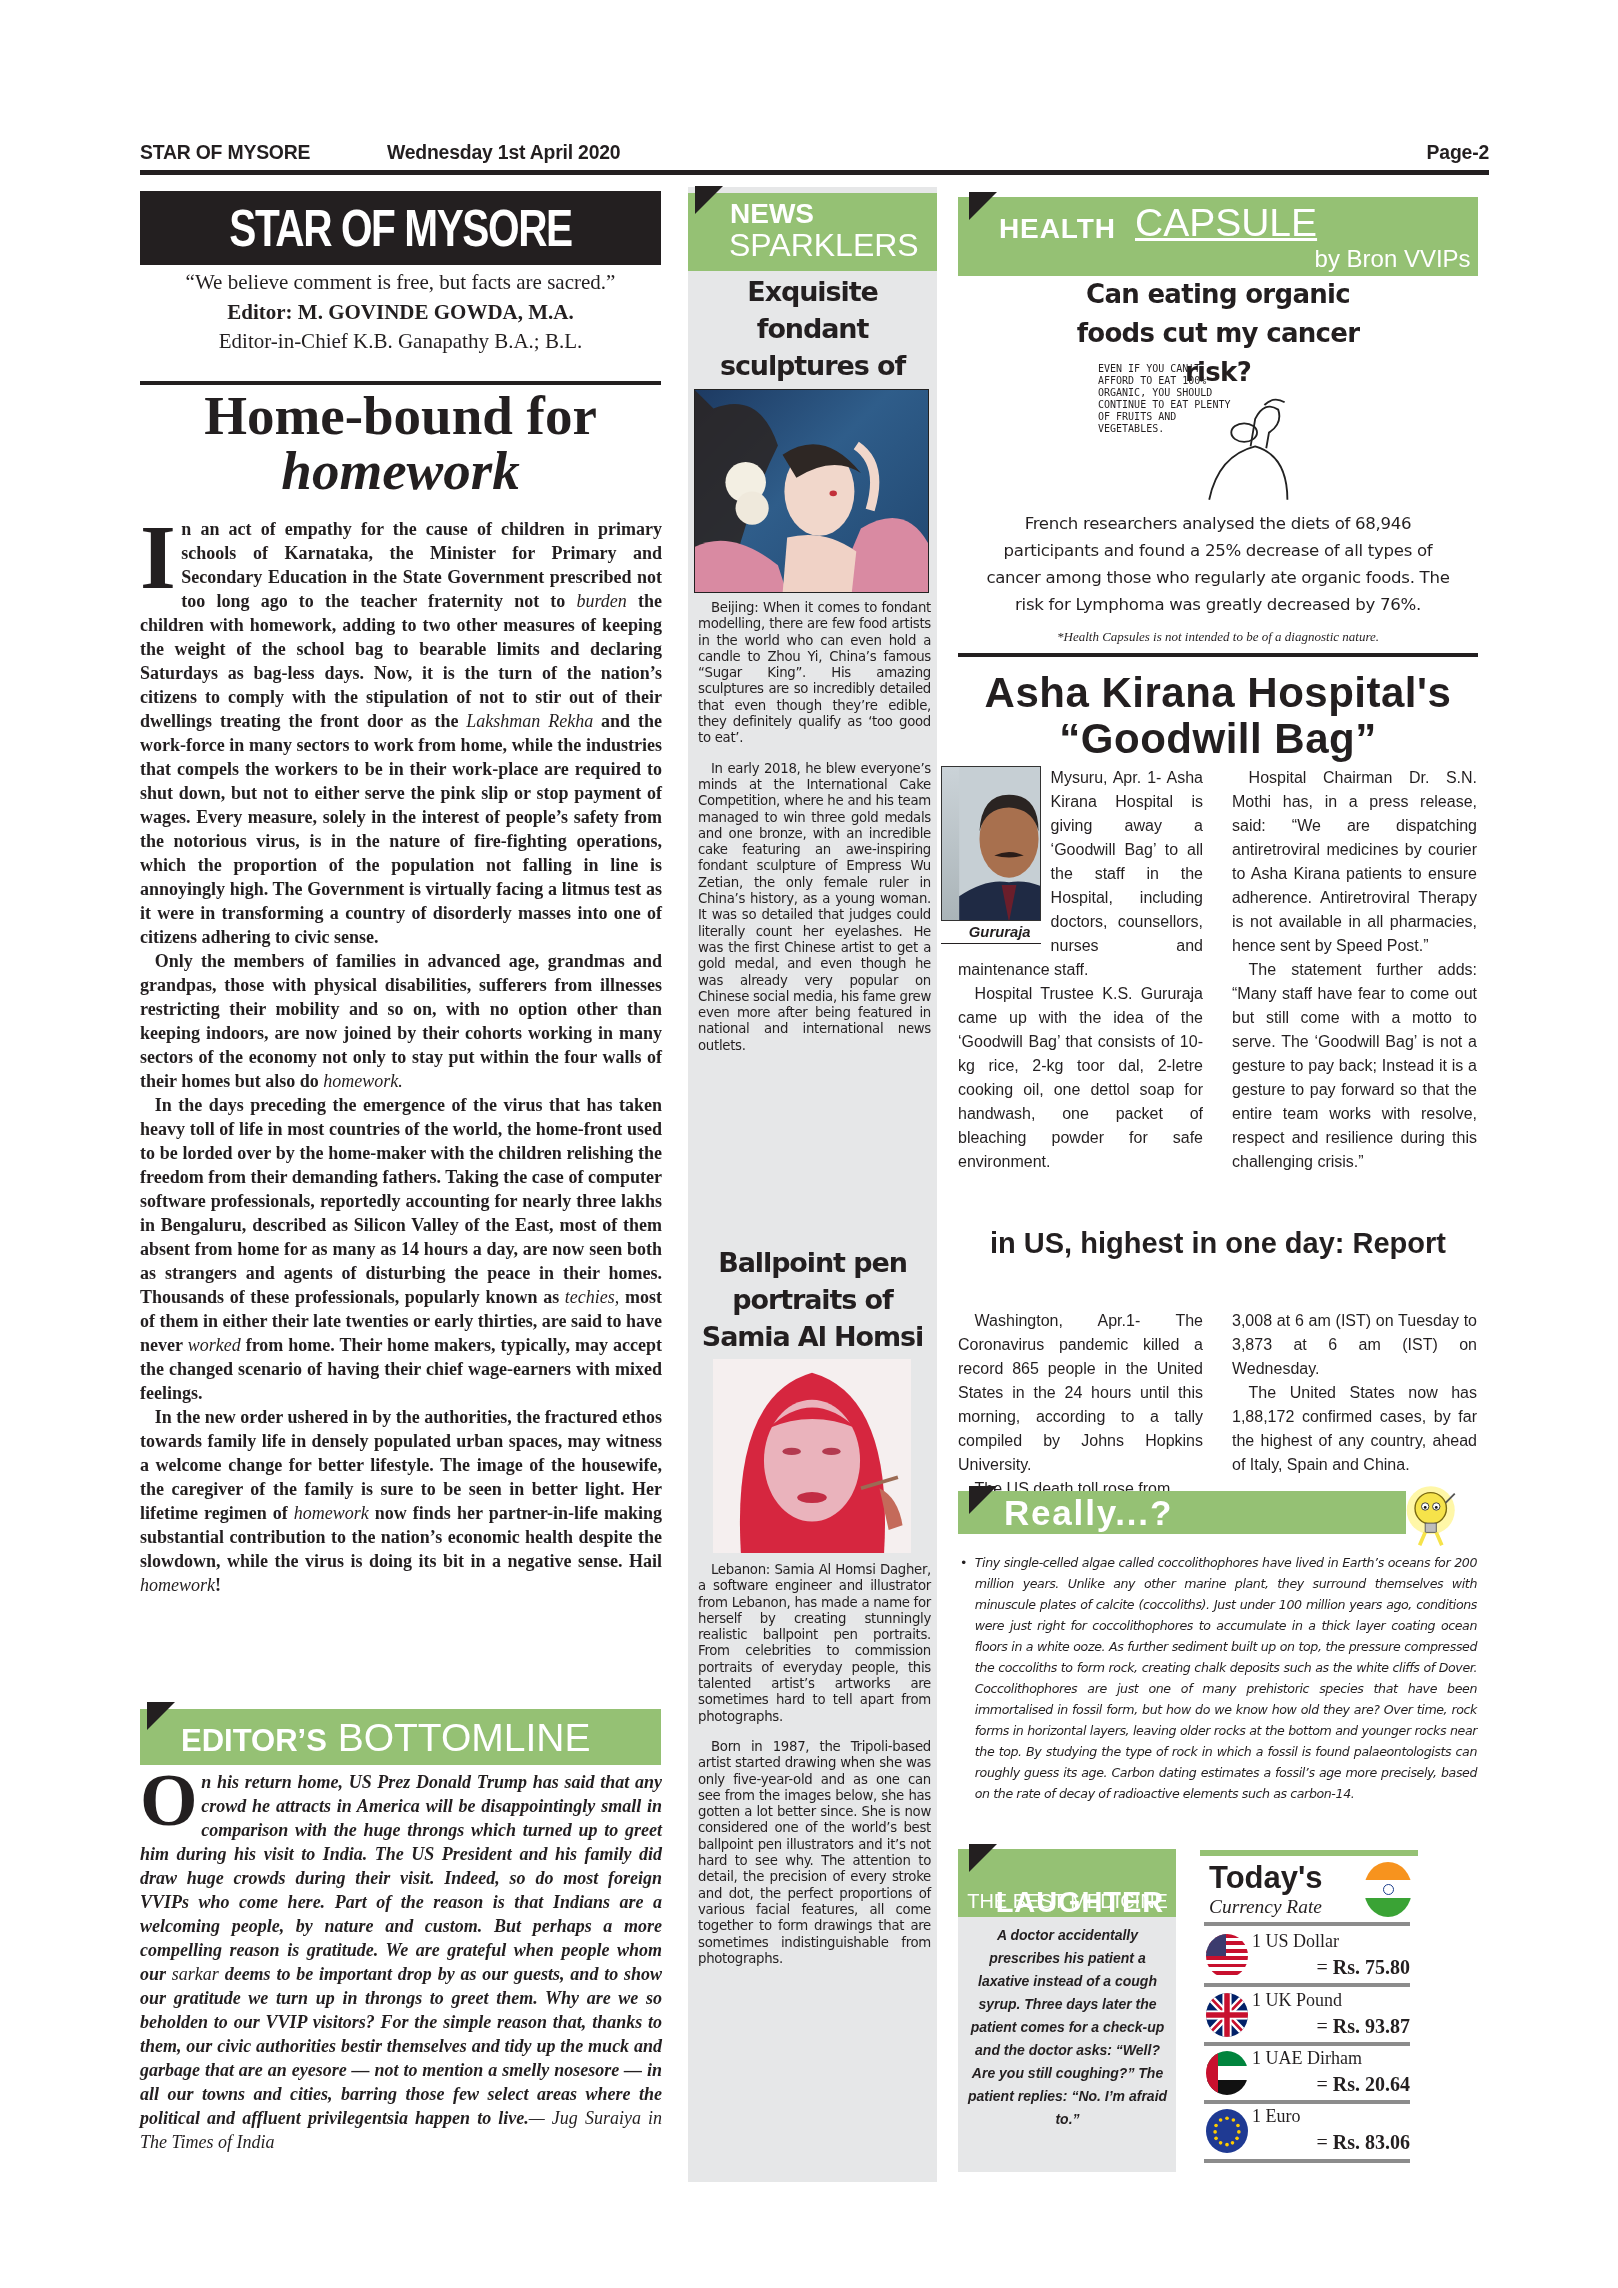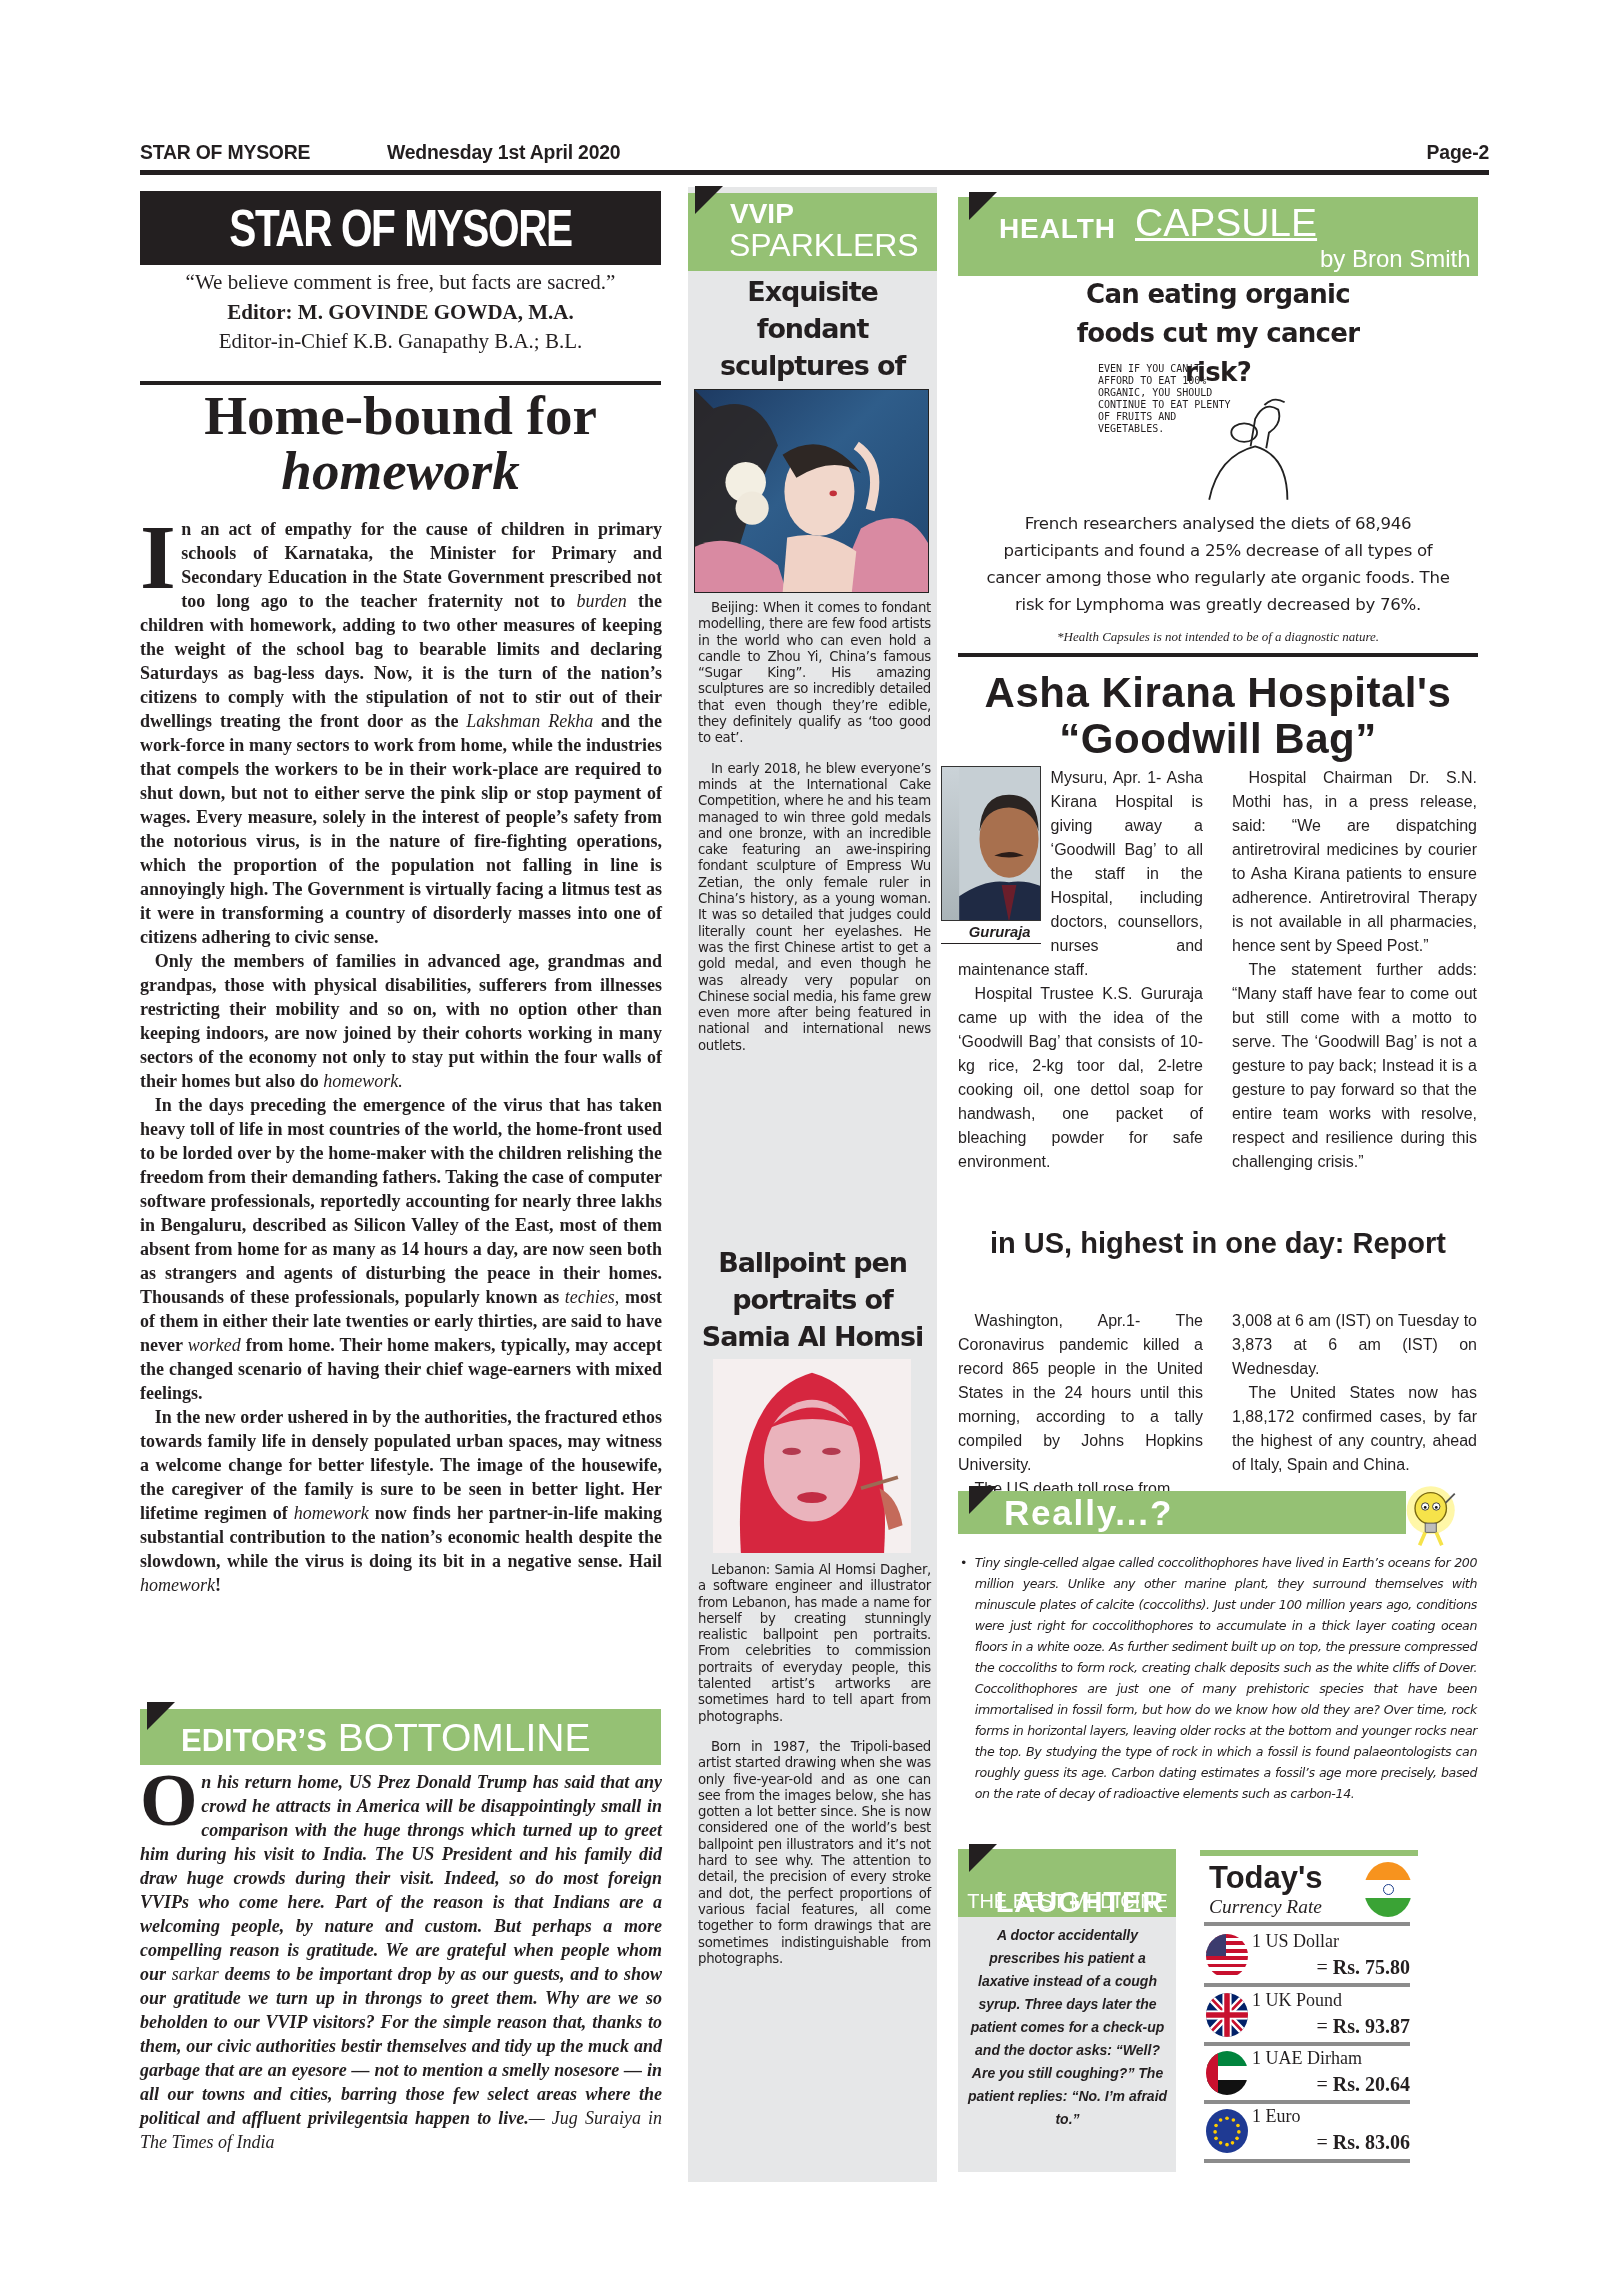--- a/index.html
+++ b/index.html
@@ -140,21 +140,21 @@
   <div class="corner" style="left:7.4px;top:-7.4px;"></div>
   <div class="txt"><b>EDITOR’S</b> <span>BOTTOMLINE</span></div>
 </div>
 <div class="abs bottomline">
   <span class="dropcap2">O</span><span>n his return home, US Prez Donald Trump has said that any crowd he attracts in America will be disappointingly small in comparison with the huge throngs which turned up to greet him during his visit to India. The US President and his family did draw huge crowds during their visit. Indeed, so do most foreign VVIPs who come here. Part of the reason is that Indians are a welcoming people, by nature and custom. But perhaps a more compelling reason is gratitude. We are grateful when people whom our </span><span class="light">sarkar</span><span> deems to be important drop by as our guests, and to show our gratitude we turn up in throngs to greet them. Why are we so beholden to our VVIP visitors? For the simple reason that, thanks to them, our civic authorities bestir themselves and tidy up the muck and garbage that are an eyesore — not to mention a smelly nosesore — in all our towns and cities, barring those few select areas where the political and affluent privilegentsia happen to live.</span><span class="light">— Jug Suraiya in The Times of India</span>
 </div>
 
 <div class="abs col2-bg"></div>
 <div class="abs section-bar news-bar">
   <div class="corner" style="left:7.4px;top:-7.4px;"></div>
-  <div class="l1">VVIP</div>
+  <div class="l1">NEWS</div>
   <div class="l2">SPARKLERS</div>
 </div>
 
 <div class="abs c2-head" style="top:273px;">Exquisite fondant sculptures of China’s Sugar King</div>
 <div class="abs img-fondant">
   <svg width="235" height="204" viewBox="0 0 255 221">
     <path d="M20 20 Q70 0 90 60 Q60 120 40 200 L0 221 L0 0Z" fill="#2b2522" opacity="0.85"></path>
     <circle cx="55" cy="100" r="22" fill="#f3efe3"></circle>
       <circle cx="62" cy="128" r="18" fill="#efe9dc"></circle>
     <ellipse cx="135" cy="110" rx="38" ry="48" fill="#f1d7cb"></ellipse>
@@ -187,21 +187,21 @@
 </div>
 <div class="abs c2-body" style="top:1562px;">
   <p>Lebanon: Samia Al Homsi Dagher, a software engineer and illustrator from Lebanon, has made a name for herself by creating stunningly realistic ballpoint pen portraits. From celebrities to commission portraits of everyday people, this talented artist’s artworks are sometimes hard to tell apart from photographs.</p>
   <p>Born in 1987, the Tripoli-based artist started drawing when she was only five-year-old and as one can see from the images below, she has gotten a lot better since. She is now considered one of the world’s best ballpoint pen illustrators and it’s not hard to see why. The attention to detail, the precision of every stroke and dot, the perfect proportions of various facial features, all come together to form drawings that are sometimes indistinguishable from photographs.</p>
 </div>
 
 <div class="abs section-bar health-bar">
   <div class="corner" style="left:11px;top:-5.5px;"></div>
   <span class="h1">HEALTH</span>
   <span class="h2">CAPSULE</span>
-  <span class="by">by Bron Smith</span>
+  <span class="by">by Bron VVIPs</span>
 </div>
 <div class="abs health-q">
   <div style="width:332px;margin:0 auto;">Can eating organic foods cut my cancer risk?</div>
 </div>
 <div class="abs cartoon">
   <div class="txt">even if you can't afford to eat 100% organic, you should continue to eat plenty of fruits and vegetables.</div>
   <svg style="position:absolute;left:102px;top:28px;" width="92" height="109" viewBox="0 0 100 118">
     <path d="M10 118 Q20 70 60 60 Q95 70 95 118" fill="none" stroke="#222" stroke-width="2"></path>
     <path d="M55 60 L60 30 Q70 10 85 20 Q90 35 75 45 L72 62" fill="none" stroke="#222" stroke-width="2"></path>
     <ellipse cx="48" cy="45" rx="14" ry="10" fill="none" stroke="#222" stroke-width="2"></ellipse>

